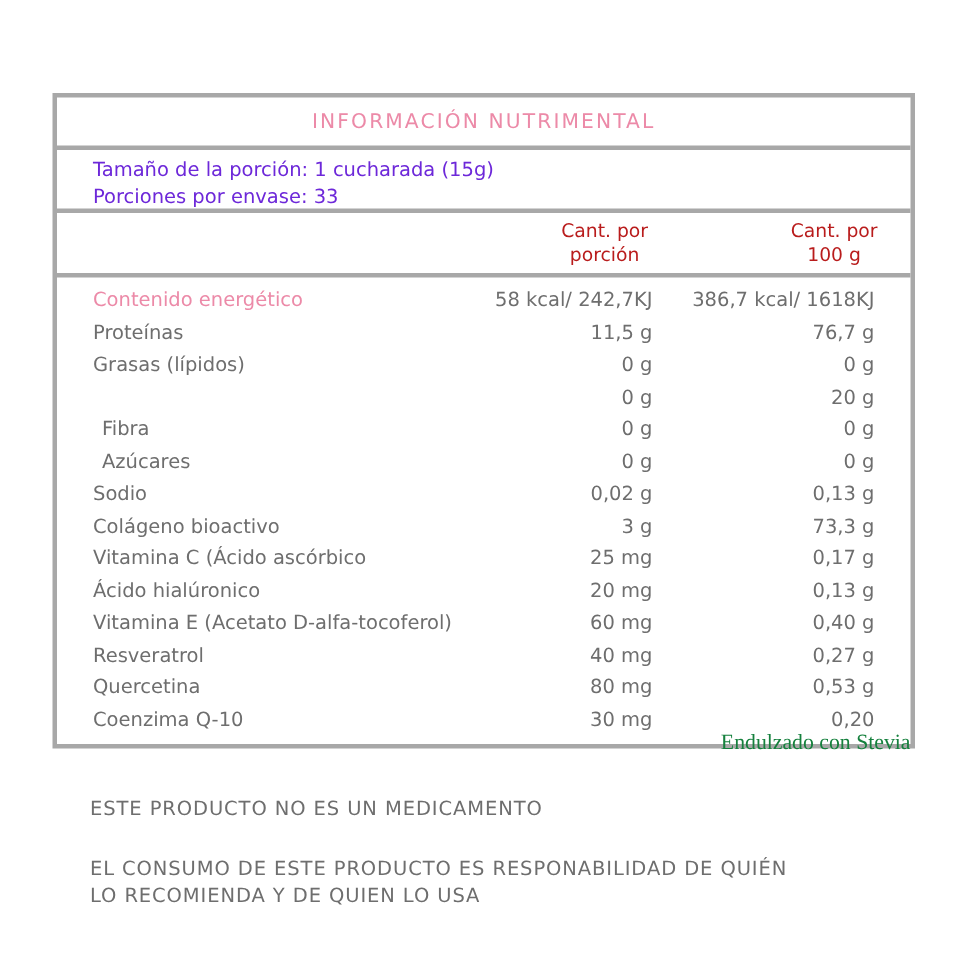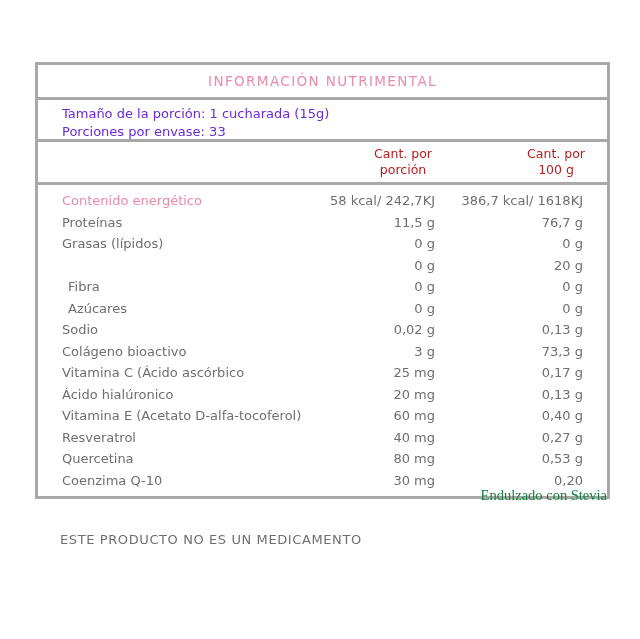--- a/index.html
+++ b/index.html
@@ -141,13 +141,17 @@
       <span class="v1">30 mg</span>
       <span class="v2">0,20</span>
     </div>
   </div>
 </div>
 
 <div class="stevia">Endulzado con Stevia</div>
 
 <div class="notes">
   <div class="n1">ESTE PRODUCTO NO ES UN MEDICAMENTO</div>
+  <div class="n2">
+    <div>EL CONSUMO DE ESTE PRODUCTO ES RESPONABILIDAD DE QUIÉN</div>
+    <div>LO RECOMIENDA Y DE QUIEN LO USA</div>
+  </div>
 </div>
 
 </body></html>

